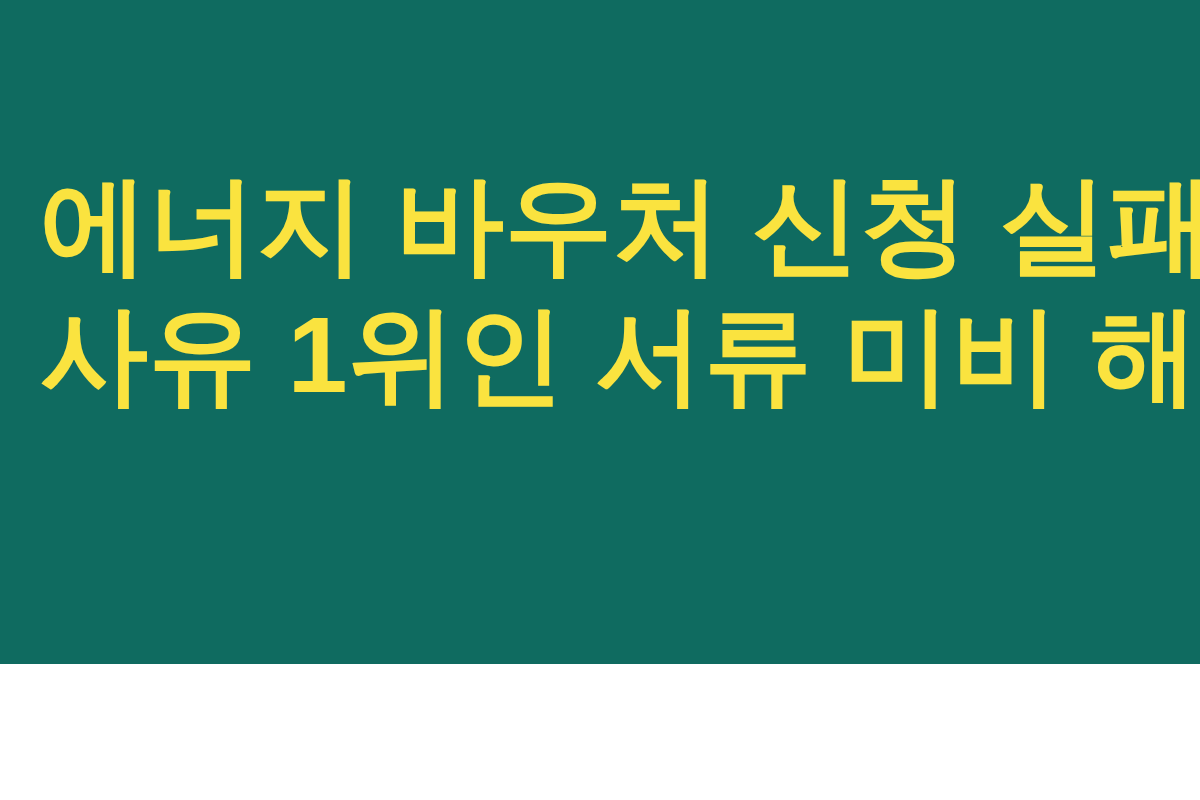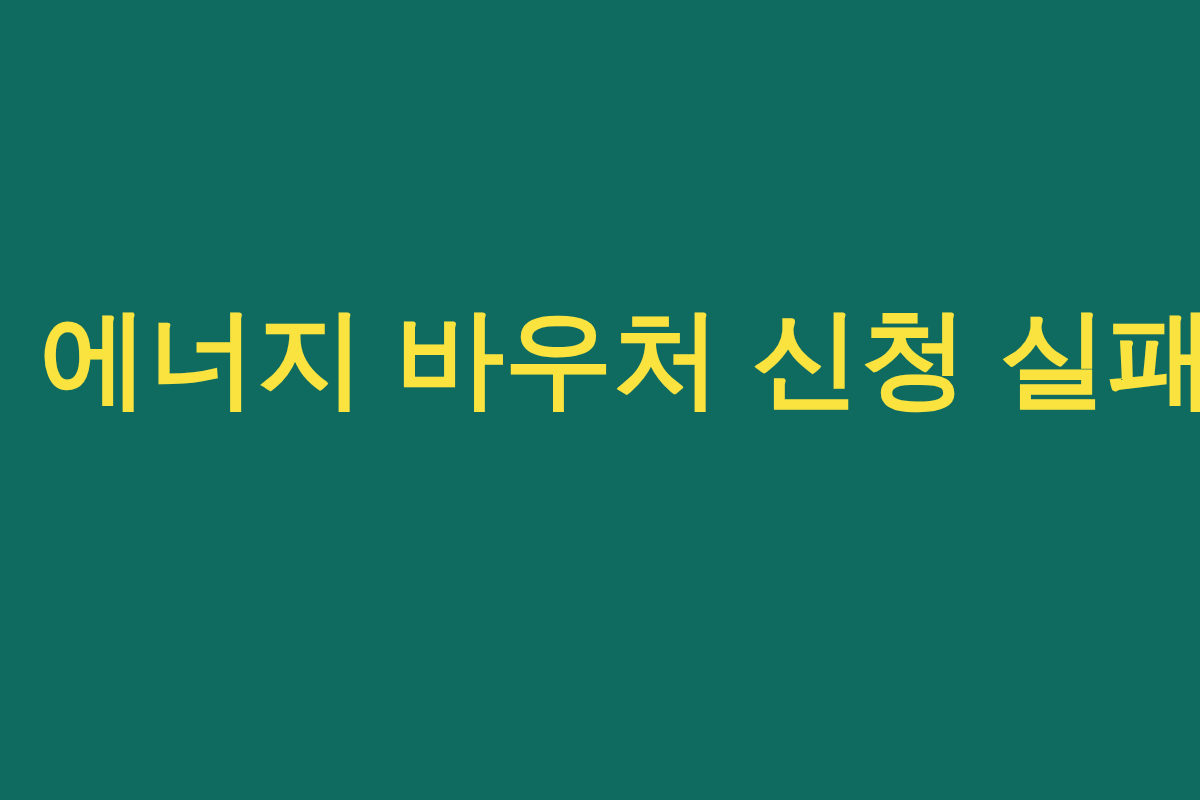--- a/index.html
+++ b/index.html
@@ -12,21 +12,21 @@
   }
 
   body {
     font-family: "Liberation Sans", "DejaVu Sans", sans-serif;
   }
 
   .poster {
     position: relative;
     box-sizing: border-box;
     width: 1200px;
-    height: 800px;
+    height: 664px;
     background-color: #0f6b60;
     display: flex;
     align-items: center;
     justify-content: center;
     overflow: hidden;
   }
 
   .headline-block {
     width: 1200px;
     padding: 0 40px;
@@ -57,17 +57,18 @@
 </style>
 </head>
 <body>
 
 <div class="poster" style="background-color: rgb(15, 107, 96);">
 
   <div class="headline-block">
 
     <span class="headline-line" style="color: rgb(250, 227, 63);">에너지 바우처 신청 실패</span>
 
+    <span class="headline-line" style="color: rgb(250, 227, 63);">사유 1위인 서류 미비 해</span>
 
 
   </div>
 
 </div>
 
 </body></html>

